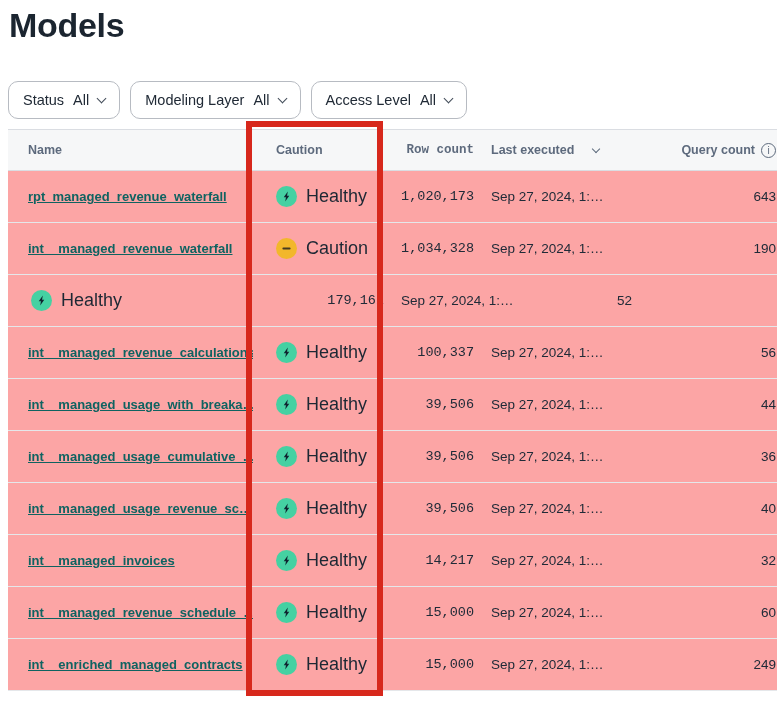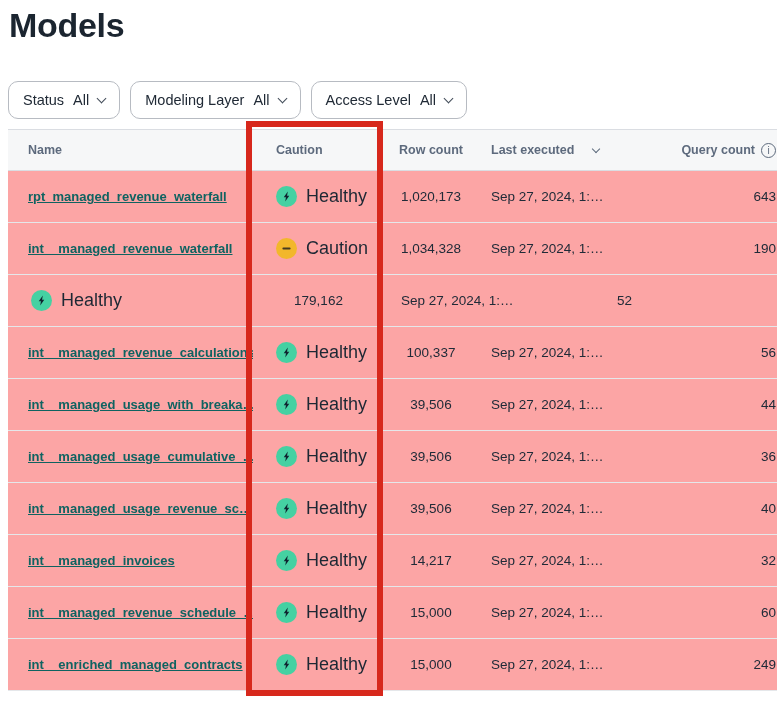--- a/index.html
+++ b/index.html
@@ -34,21 +34,21 @@
     align-items:center;
   }
   .thead{
     height:42px; background:#f6f7f8;
     border-top:1px solid #dadde2; border-bottom:1px solid #dadde2;
     color:#5d6a7d; font-size:12.5px; font-weight:700;
   }
   .trow{ height:52px; border-bottom:1px solid #e5e7ea; font-size:13.5px; background:#fca5a5; }
   .c-name{ padding-left:20px; overflow:hidden; white-space:nowrap; }
   .c-health{ padding-left:23px; display:flex; align-items:center; gap:9px; }
-  .c-rows{ text-align:center; padding-right:4px; }
+  .c-rows{ text-align:right; padding-right:4px;font-family:Liberation Mono, monospace; }
   .c-exec{ padding-left:13px; display:flex; align-items:center; gap:19px; white-space:nowrap; }
   .c-query{ text-align:right; padding-right:9px; display:flex; justify-content:flex-end; align-items:center; }
   .thead .chev{ width:6px; height:6px; border-color:#5d6a7d; margin-top:-2px; }
   .model-link{
     color:var(--link,#0f6361); font-weight:700; font-size:13px;
     text-decoration:underline; cursor:pointer; white-space:nowrap;
   }
   .info{
     width:15px; height:15px; border:1.3px solid #5d6a7d; border-radius:50%;
     display:inline-flex; align-items:center; justify-content:center;

